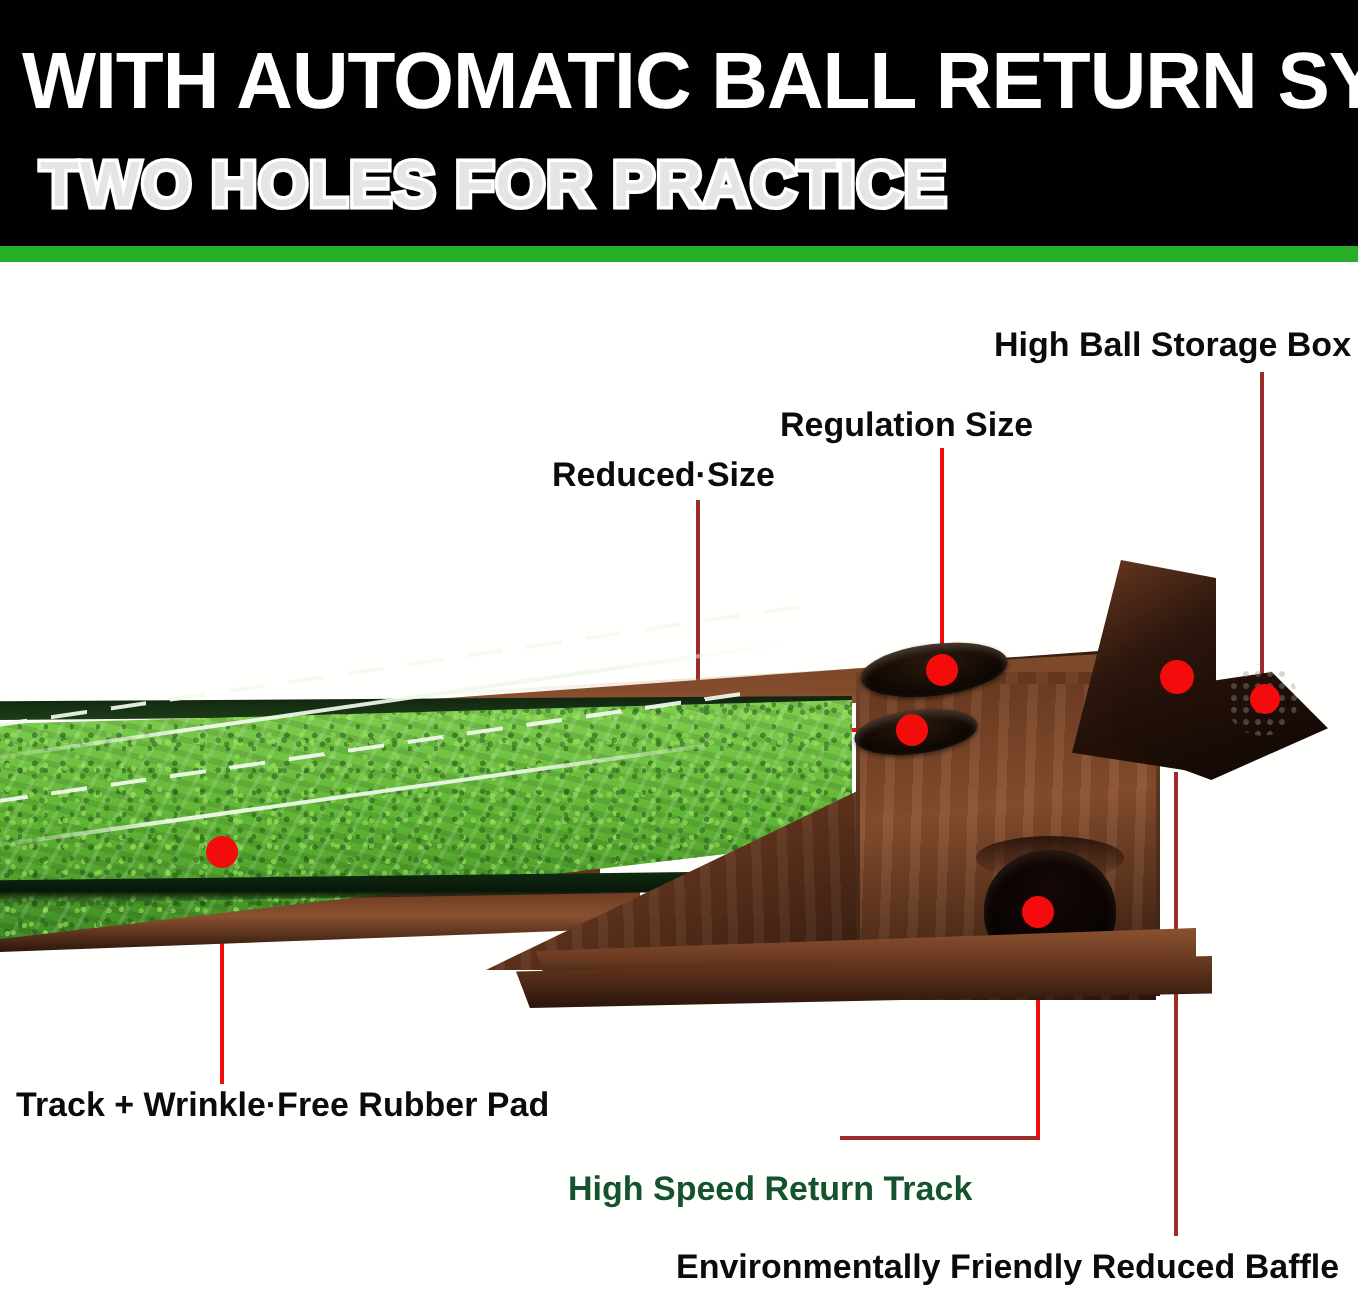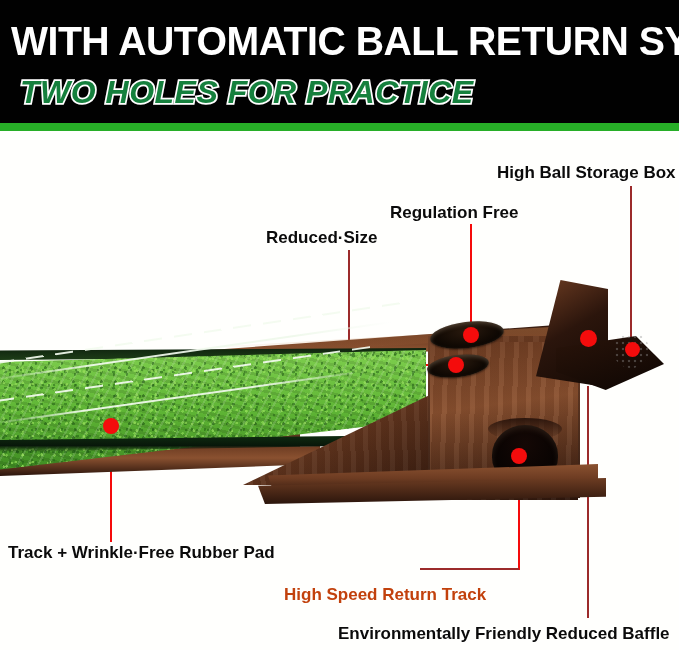--- a/index.html
+++ b/index.html
@@ -225,21 +225,21 @@
   #hole-reduced{
     left:427px; top:355px; width:62px; height:22px;
     transform:rotate(-7deg);
   }
 </style>
 </head>
 <body style="background: rgb(255, 255, 253);">
 
 <div id="header-banner" style="background: rgb(1, 1, 1);">
   <div id="header-line-1" style="color: rgb(255, 255, 255);">WITH  AUTOMATIC BALL  RETURN SYSTEM</div>
-  <div id="header-line-2" style="color: #15803d; font-style: italic; -webkit-text-stroke: 3.4px rgb(255, 255, 255);">TWO HOLES FOR PRACTICE</div>
+  <div id="header-line-2" style="color: #e5e5e5; -webkit-text-stroke: 3.4px rgb(255, 255, 255);">TWO HOLES FOR PRACTICE</div>
 </div>
 <div id="header-accent-bar" style="background: rgb(39, 174, 39);"></div>
 
 <div id="product">
 
   <div class="layer" id="base-rail" style="background: linear-gradient(rgb(43, 21, 12) 0%, rgb(109, 60, 34) 25%, rgb(138, 81, 48) 50%, rgb(109, 60, 34) 78%, rgb(43, 21, 12) 100%);"></div>
   <div class="layer" id="base-rail-2" style="background: linear-gradient(rgb(109, 60, 34) 0%, rgb(138, 81, 48) 40%, rgb(43, 21, 12) 100%);"></div>
 
   <div class="layer" id="rail-back-wood" style="background: linear-gradient(rgb(43, 21, 12) 0%, rgb(109, 60, 34) 30%, rgb(138, 81, 48) 52%, rgb(109, 60, 34) 70%, rgb(43, 21, 12) 100%);"></div>
   <div class="layer" id="rail-back-hi"></div>
@@ -272,33 +272,33 @@
 <div class="green-hole" id="hole-regulation"></div>
 <div class="green-hole" id="hole-reduced"></div>
 
 <div id="golf-ball"></div>
 <div id="golf-ball-dimples"></div>
 
 <div class="callout-label" style="left: 497px; top: 163px; color: rgb(11, 11, 11);">High Ball Storage Box</div>
 <div class="leader-v" style="left: 630px; top: 186px; height: 164px; background: rgb(156, 43, 43);"></div>
 <div class="marker-dot" style="left: 625px; top: 342px; width: 15px; height: 15px; background: rgb(244, 12, 12);"></div>
 
-<div class="callout-label" style="left: 390px; top: 203px; color: rgb(11, 11, 11);">Regulation Free</div>
+<div class="callout-label" style="left: 390px; top: 203px; color: rgb(11, 11, 11);">Regulation Size</div>
 <div class="leader-v bright" style="left:470px; top:224px; height:112px;"></div>
 <div class="marker-dot" style="left: 463px; top: 327px; width: 16px; height: 16px; background: rgb(244, 12, 12);"></div>
 
-<div class="callout-label" style="left: 266px; top: 228px; color: rgb(11, 11, 11); text-align: center;">Reduced·Size</div>
+<div class="callout-label" style="left: 276px; top: 228px; color: rgb(11, 11, 11); text-align: center;">Reduced·Size</div>
 <div class="leader-v" style="left: 348px; top: 250px; height: 116px; background: rgb(156, 43, 43);"></div>
 <div class="leader-h bright" style="left:348px; top:364px; width:114px;"></div>
 <div class="marker-dot" style="left: 448px; top: 357px; width: 16px; height: 16px; background: rgb(244, 12, 12);"></div>
 
 <div class="callout-label" style="left: 8px; top: 543px; color: rgb(11, 11, 11);">Track + Wrinkle·Free Rubber Pad</div>
 <div class="leader-v bright" style="left:110px; top:430px; height:112px;"></div>
 <div class="marker-dot" style="left: 103px; top: 418px; width: 16px; height: 16px; background: rgb(244, 12, 12);"></div>
 
-<div class="callout-label" style="left: 284px; top: 585px; color: #c2410c;">High Speed Return Track</div>
+<div class="callout-label" style="left: 284px; top: 585px; color: #14532d;">High Speed Return Track</div>
 <div class="leader-v bright" style="left:518px; top:462px; height:108px;"></div>
 <div class="leader-h" style="left: 420px; top: 568px; width: 99px; background: rgb(156, 43, 43);"></div>
 <div class="marker-dot" style="left: 511px; top: 448px; width: 16px; height: 16px; background: rgb(244, 12, 12);"></div>
 
 <div class="callout-label" style="left: 338px; top: 624px; color: rgb(11, 11, 11);">Environmentally Friendly Reduced Baffle</div>
 <div class="leader-v" style="left: 587px; top: 386px; height: 232px; background: rgb(156, 43, 43);"></div>
 <div class="marker-dot" style="left: 580px; top: 330px; width: 17px; height: 17px; background: rgb(244, 12, 12);"></div>
 
 </body></html>

